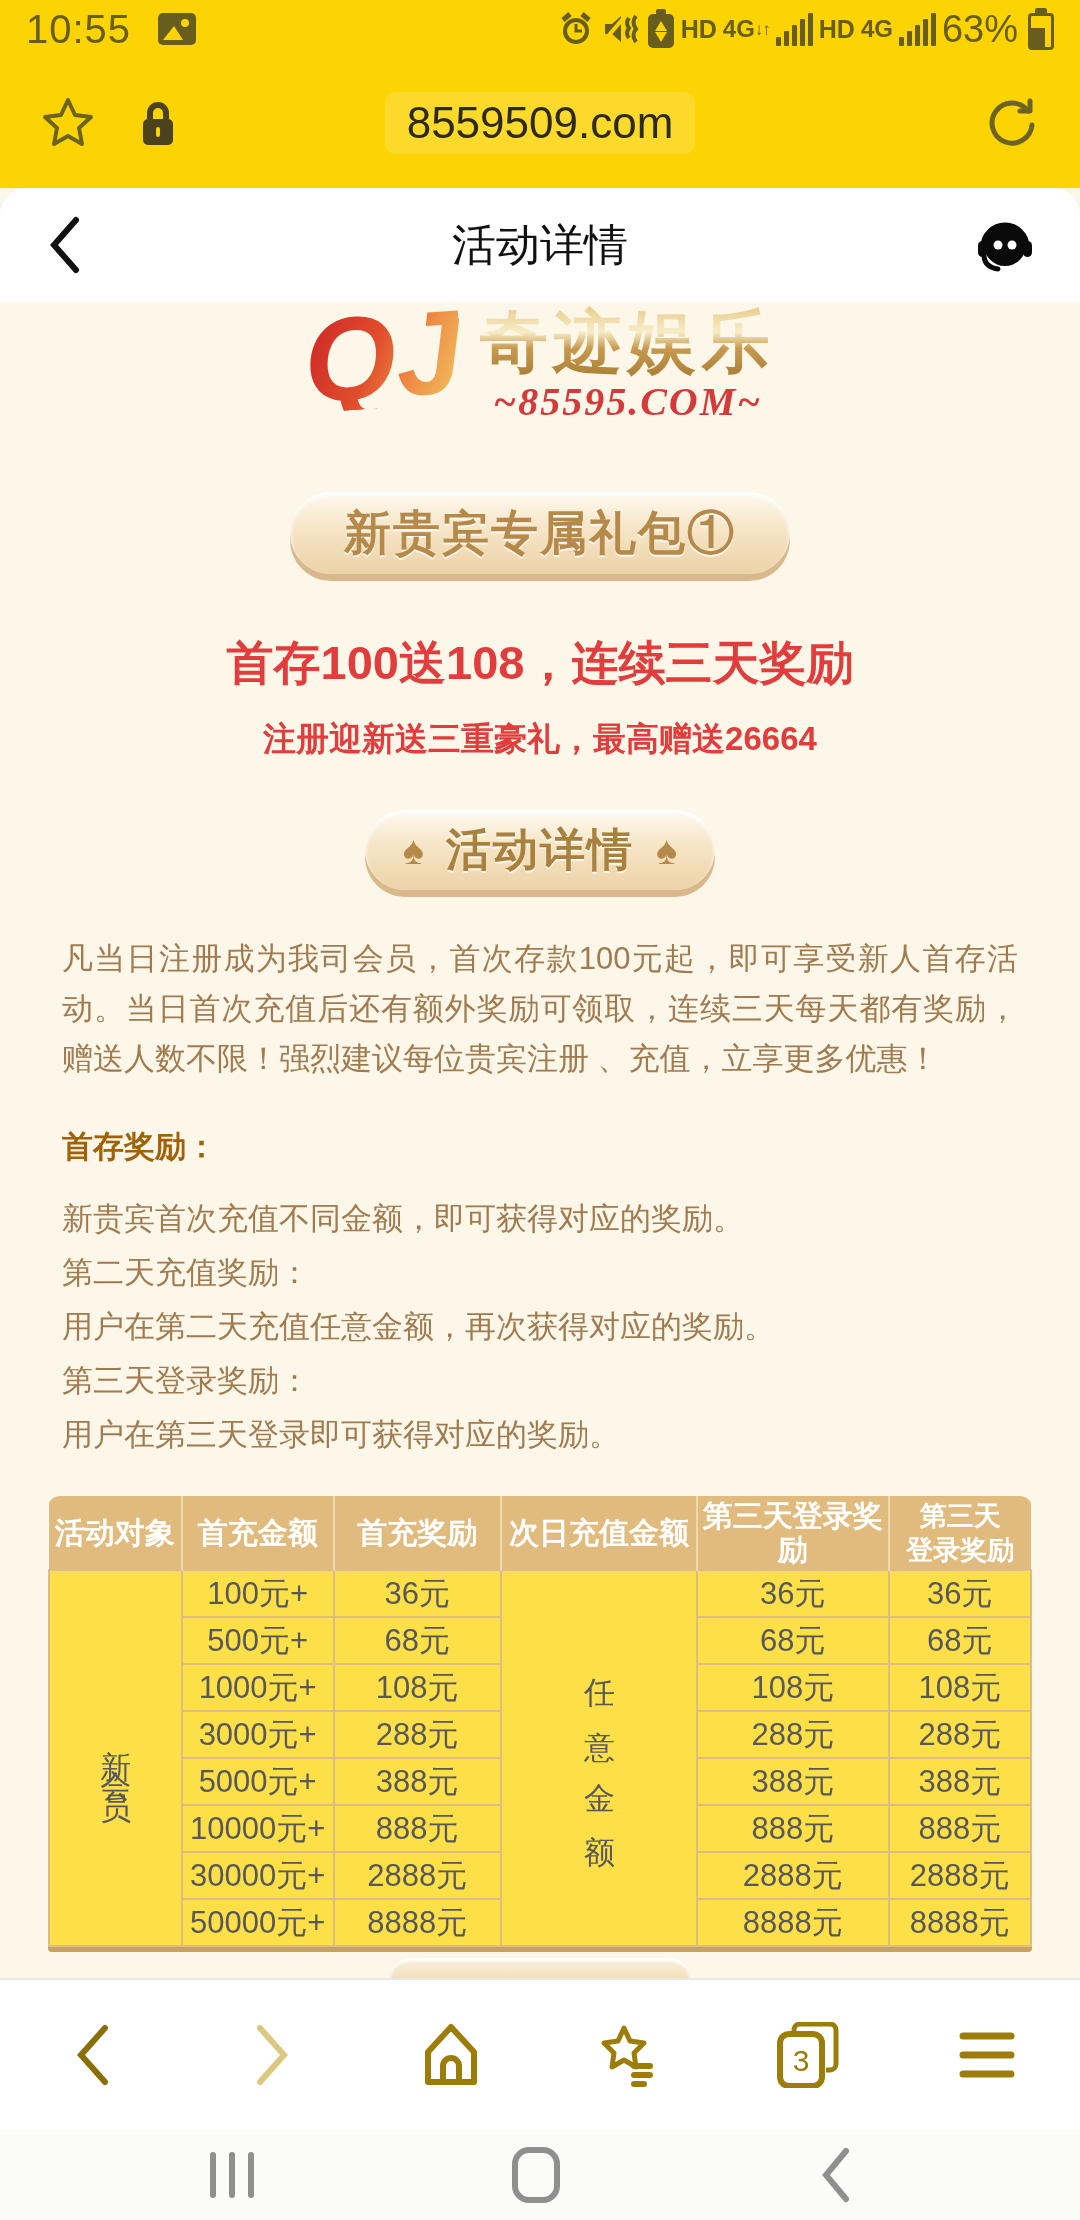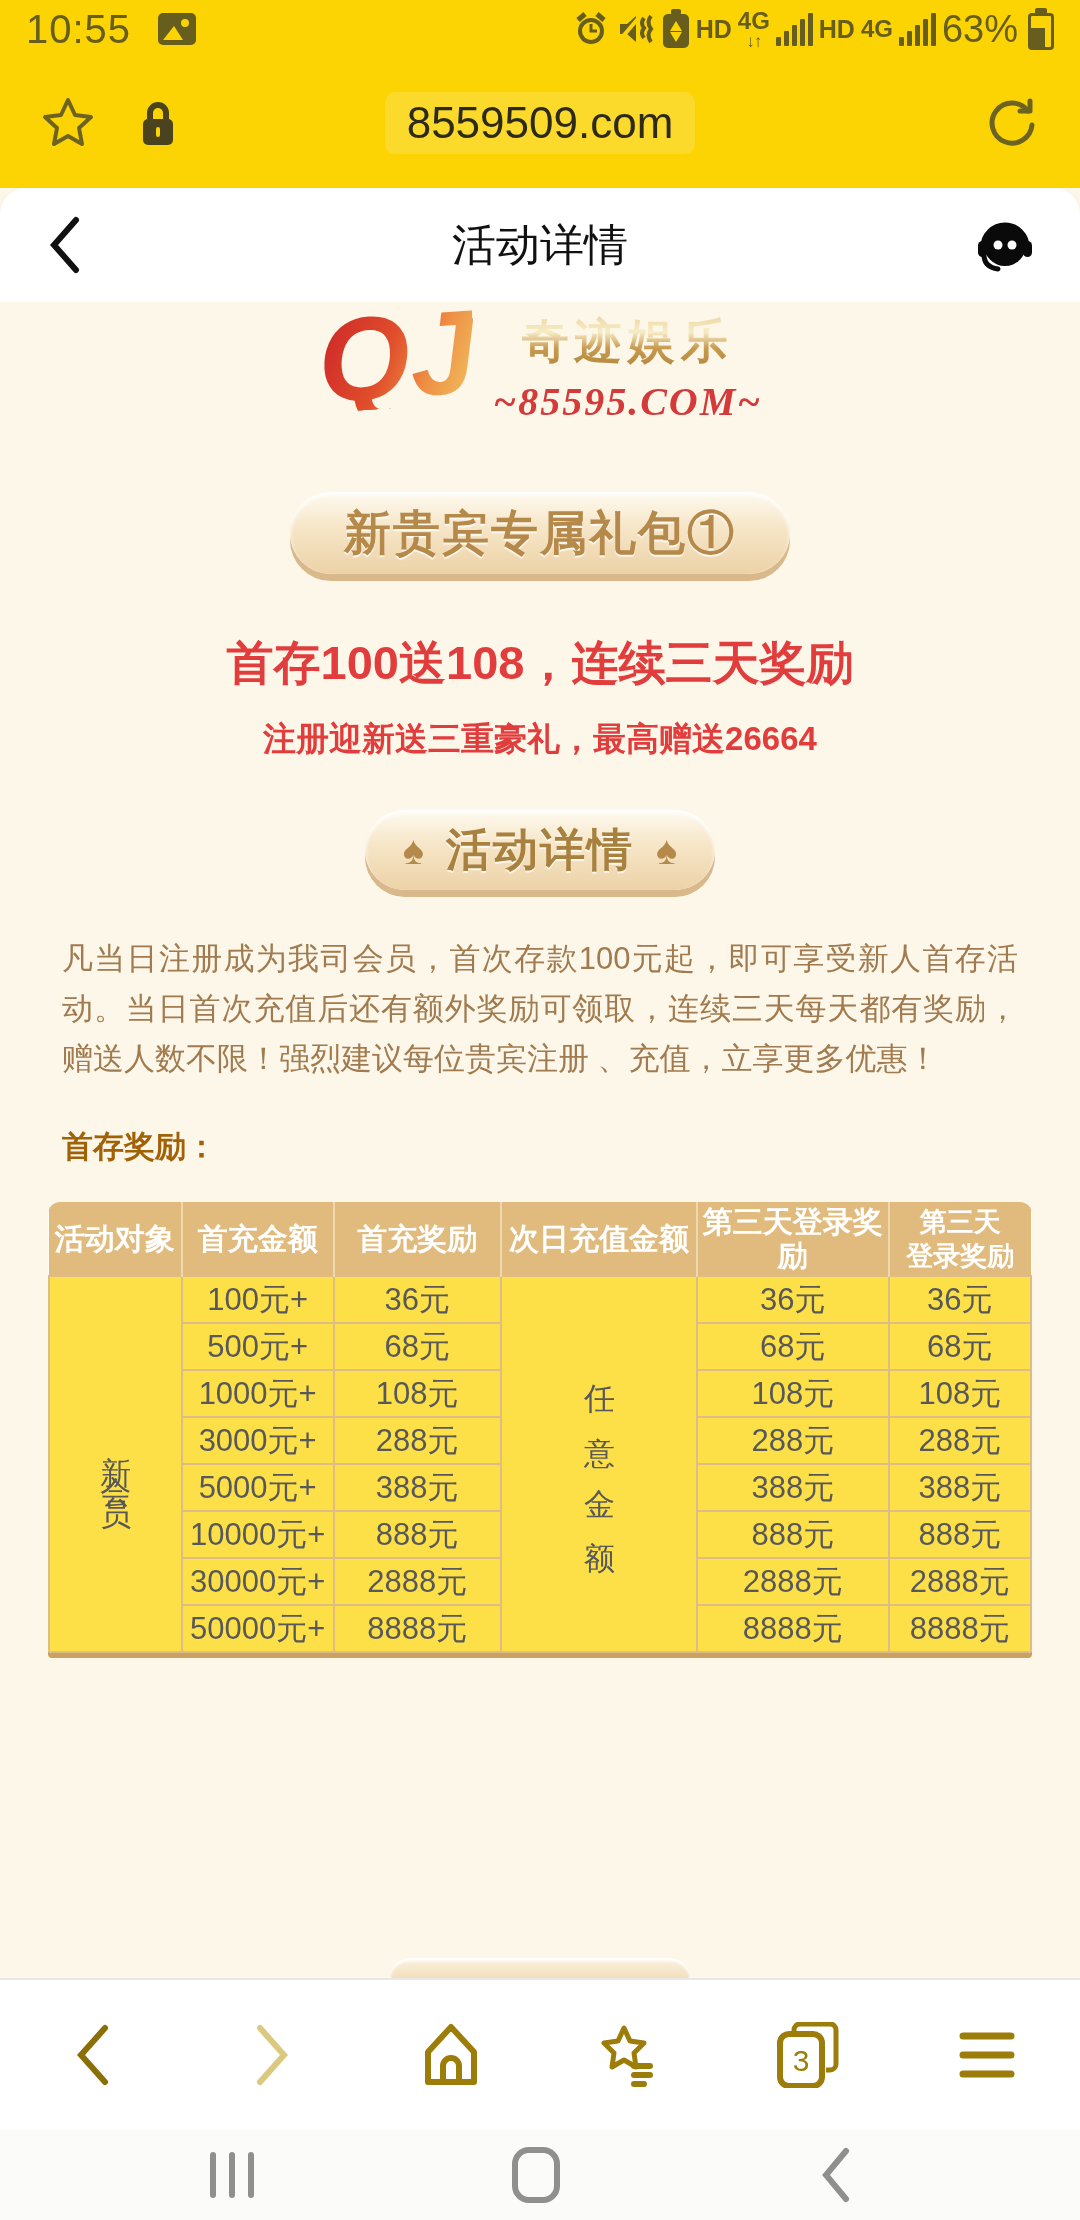--- a/index.html
+++ b/index.html
@@ -7,21 +7,21 @@
   body { font-family:"Liberation Sans", sans-serif; background:#000; }
   .screen { position:relative; width:1080px; height:2220px; background:#fcf7e9; overflow:hidden; }
 
   
   .status-bar { position:absolute; top:0; left:0; width:1080px; height:58px;
     background:#fcd303; display:flex; align-items:center; padding:0 26px; color:#675e1d; }
   .sb-time { font-size:40px; letter-spacing:1px; }
   .sb-photo { margin-left:26px; }
   .sb-right { margin-left:auto; display:flex; align-items:center; gap:6px; }
   .sb-label { font-size:25px; font-weight:bold; }
-  .sb-net { display:flex; flex-direction:column; align-items:center; line-height:1; }
+  .sb-net { display:flex; flex-direction:row; align-items:center; line-height:1; }
   .sb-net .g { font-size:24px; font-weight:bold; }
   .sb-net .arrows { font-size:17px; letter-spacing:-1px; }
   .bars { display:flex; align-items:flex-end; gap:3px; }
   .bars i { display:block; width:5px; background:#675e1d; border-radius:1px; }
   .sb-batt { position:relative; width:26px; height:42px; margin-left:4px; }
   .sb-batt .cap { position:absolute; top:0; left:7px; width:12px; height:6px; background:#675e1d; border-radius:2px 2px 0 0; }
   .sb-batt .body { position:absolute; top:5px; left:0; width:26px; height:37px; border:3px solid #675e1d; border-radius:4px; background:#fcd303; }
   .sb-batt .fill { position:absolute; bottom:3px; left:3px; width:14px; height:19px; background:#675e1d; }
   .sb-pct { font-size:38px; }
 
@@ -44,21 +44,21 @@
 
   
   .content { position:relative; width:1080px; height:1676px; background:#fcf7e9; overflow:hidden; }
 
   .logo-row { display:flex; justify-content:center; align-items:flex-start; gap:18px; margin-top:2px; height:128px; }
   .logo-mark { font-size:118px; line-height:104px; font-weight:bold; font-style:italic;
     background:linear-gradient(115deg,#cf2b28 10%,#e04e2c 45%,#ef8f45 70%,#efc05f 95%);
     -webkit-background-clip:text; background-clip:text; color:transparent;
     text-shadow:none; transform:rotate(-4deg); }
   .logo-text { display:flex; flex-direction:column; align-items:center; }
-  .logo-name { font-size:47px; line-height:74px; font-weight:bold; letter-spacing:6px;
+  .logo-name { font-size:68px; line-height:74px; font-weight:bold; letter-spacing:6px;
     background:linear-gradient(180deg,#e8c987 0%,#f7ecc7 38%,#c79a4e 60%,#a97e35 100%);
     -webkit-background-clip:text; background-clip:text; color:transparent; }
   .logo-domain { font-family:"Liberation Serif", serif; font-style:italic; font-weight:bold;
     font-size:40px; color:#d43a3a; letter-spacing:2px; }
 
   .pill { background:linear-gradient(180deg,#fefaf0 0%,#f6e5c6 45%,#ecd2a7 100%);
     border-radius:44px; box-shadow:0 7px 0 #d9b88c, inset 0 3px 4px #ffffff; }
   .gift-banner { width:500px; height:82px; margin:60px auto 0;
     display:flex; align-items:center; justify-content:center; }
   .gift-banner span { font-size:47px; font-weight:bold; color:#b5894a;
@@ -255,20 +255,27 @@
       <div class="pill details-btn">
         <span class="spade">♠</span>
         <span class="label">活动详情</span>
         <span class="spade">♠</span>
       </div>
 
       <div class="intro">凡当日注册成为我司会员，首次存款100元起，即可享受新人首存活动。当日首次充值后还有额外奖励可领取，连续三天每天都有奖励，赠送人数不限！强烈建议每位贵宾注册 、充值，立享更多优惠！</div>
 
       <div class="section-label">首存奖励：</div>
 
+      <div class="rules">
+        <div>新贵宾首次充值不同金额，即可获得对应的奖励。</div>
+        <div>第二天充值奖励：</div>
+        <div>用户在第二天充值任意金额，再次获得对应的奖励。</div>
+        <div>第三天登录奖励：</div>
+        <div>用户在第三天登录即可获得对应的奖励。</div>
+      </div>
 
       <div class="table-wrap">
         <table class="promo">
           <thead>
             <tr>
               <th style="width:13.5%">活动对象</th>
               <th style="width:15.5%">首充金额</th>
               <th style="width:17%">首充奖励</th>
               <th style="width:20%">次日充值金额</th>
               <th style="width:19.5%">第三天登录奖励</th>

